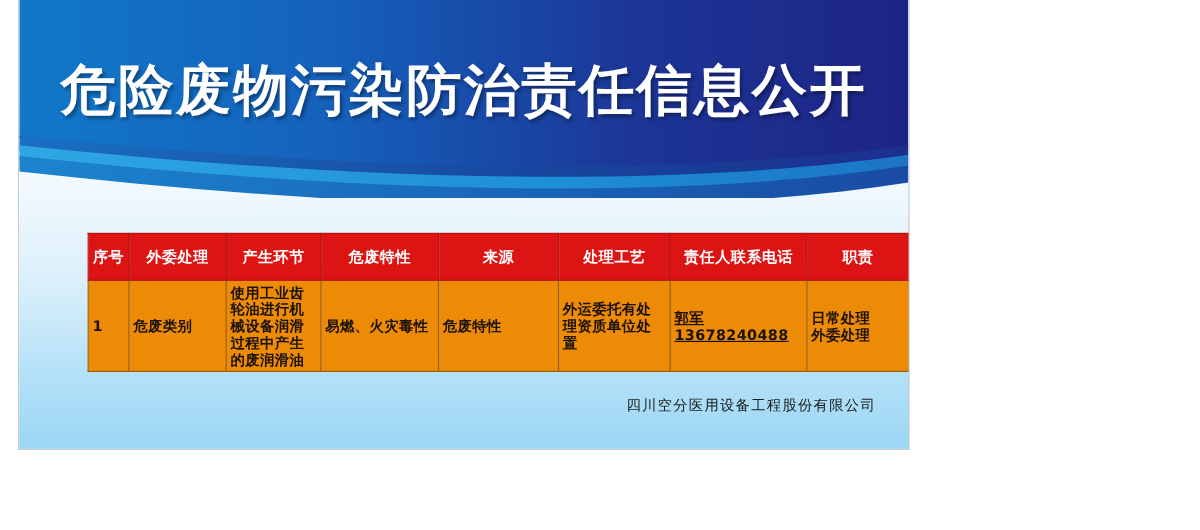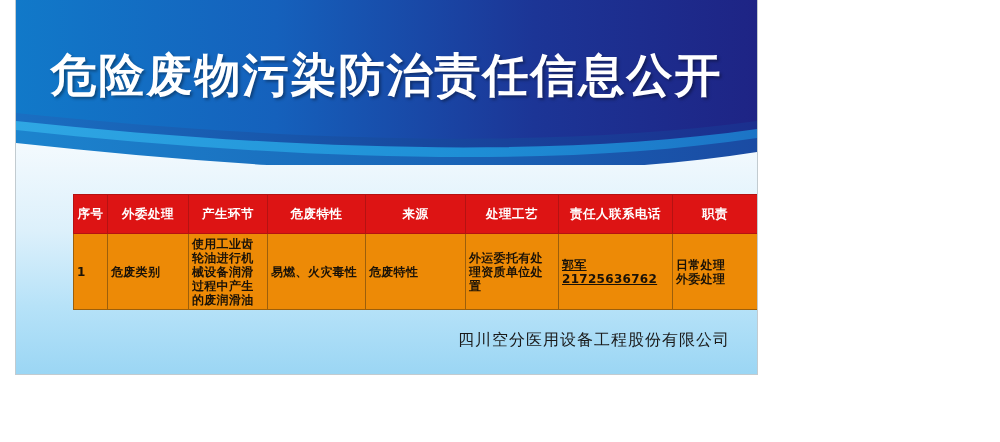--- a/index.html
+++ b/index.html
@@ -98,21 +98,21 @@
   td.num { font-size: 13px; }
   td.phone { line-height: 17px; font-size: 13px; text-decoration: underline; }
 
   
   #company {
     position: absolute;
     left: 0;
     top: 330px;
     width: 714px;
     text-align: right;
-    font-size: 16px;
+    font-size: 12px;
     color: #1a1a1a;
     letter-spacing: 1px;
     font-family: "DejaVu Sans", "Liberation Sans", sans-serif;
   }
 </style>
 </head>
 <body>
 
 <div id="poster">
 
@@ -180,21 +180,21 @@
     <tbody>
       <tr>
         <td class="num">1</td>
         <td>危废类别</td>
         <td>使用工业齿轮油进行机械设备润滑过程中产生的废润滑油</td>
         <td>易燃、火灾毒性</td>
         <td>危废特性</td>
         <td>外运委托有处理资质单位处置</td>
         <td class="phone">
           <div>郭军</div>
-          <div>21725636762</div>
+          <div>13678240488</div>
         </td>
         <td style="white-space:pre-line">日常处理
 外委处理</td>
       </tr>
     </tbody>
   </table>
 
   <div id="company">四川空分医用设备工程股份有限公司</div>
 
 </div>

